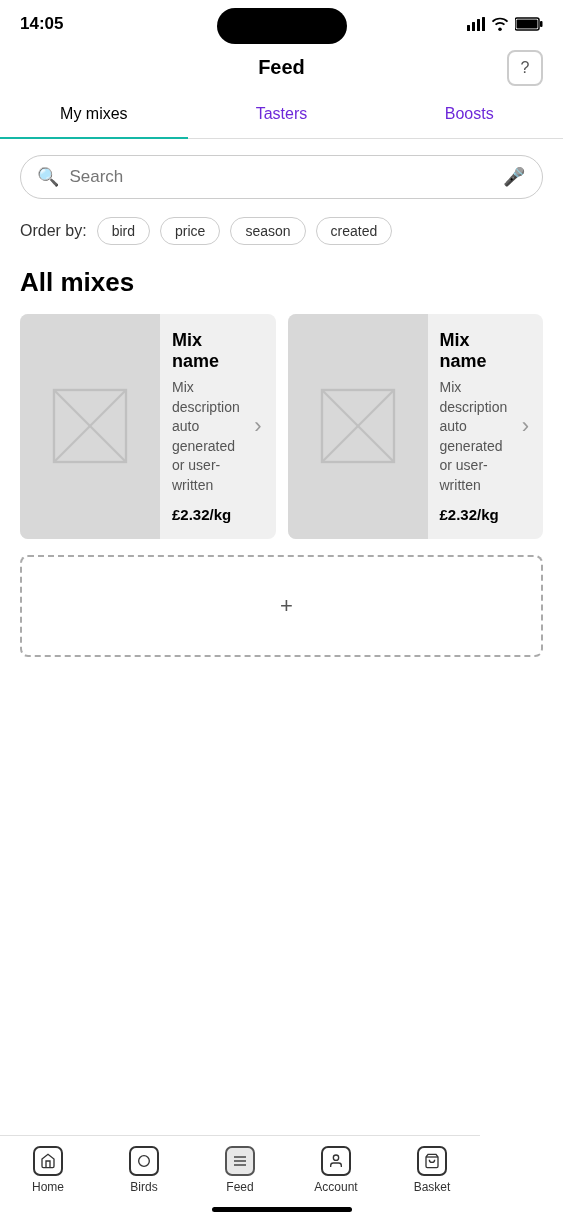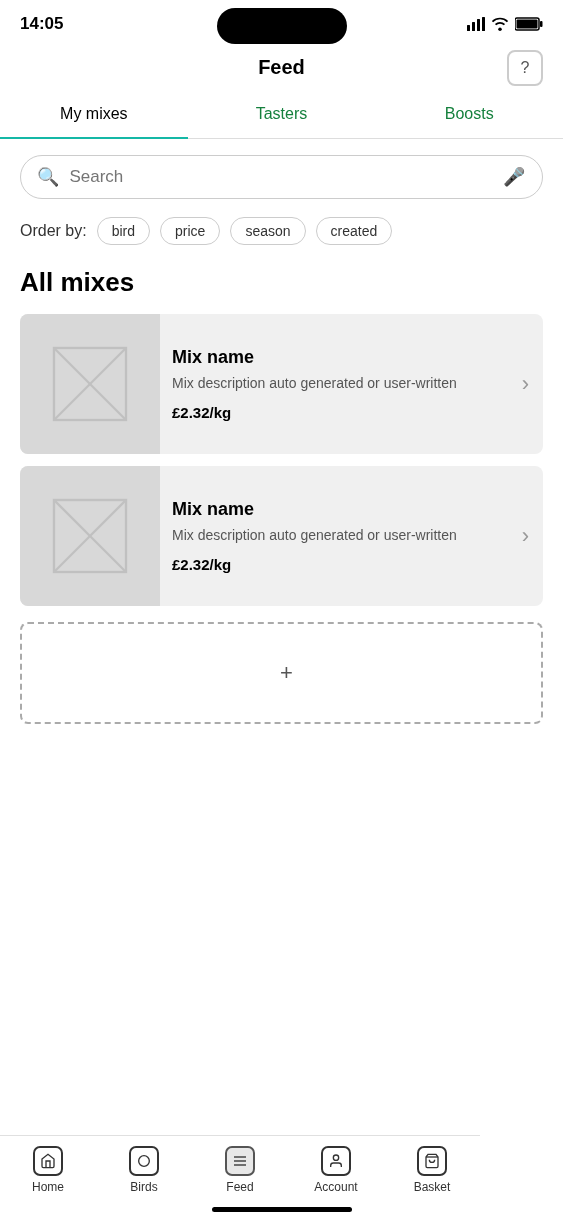--- a/index.html
+++ b/index.html
@@ -82,21 +82,21 @@
     
     .tabs {
       display: flex;
       border-bottom: 1px solid #ddd;
     }
     .tab {
       flex: 1;
       text-align: center;
       padding: 14px 0;
       font-size: 16px;
-      color: #15803d;
+      color: #6d28d9;
       cursor: pointer;
       border-bottom: 2px solid transparent;
       margin-bottom: -1px;
     }
     .tab.active {
       color: #000;
       font-weight: 400;
       border-bottom: 2px solid #14b8a6;
     }
 
@@ -157,21 +157,21 @@
       font-size: 26px;
       font-weight: 700;
       color: #000;
       padding: 10px 20px 16px 20px;
     }
 
     
     .mix-list {
       padding: 0 20px;
       display: flex;
-      flex-direction: column;
+      flex-direction: row;
       gap: 12px;
     }
     .mix-card {
       display: flex;
       align-items: stretch;
       background: #f0f0f0;
       border-radius: 8px;
       overflow: hidden;
       cursor: pointer;
       min-height: 140px;

